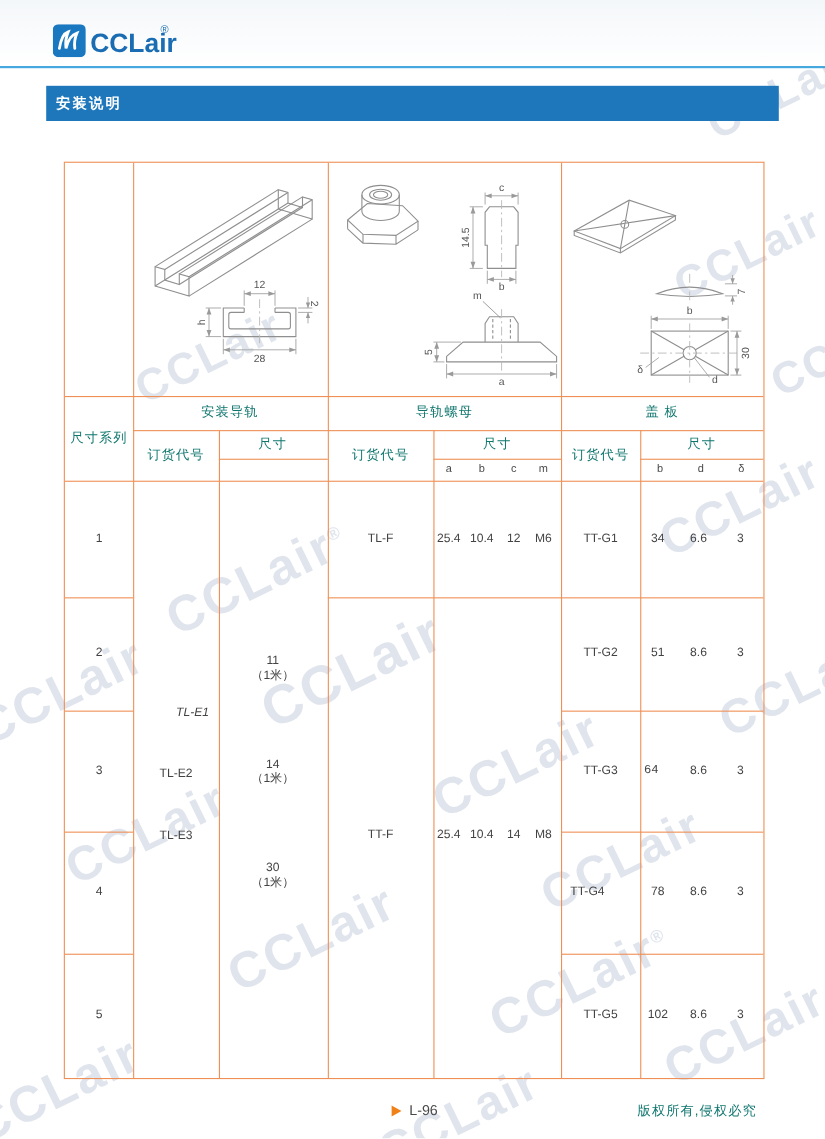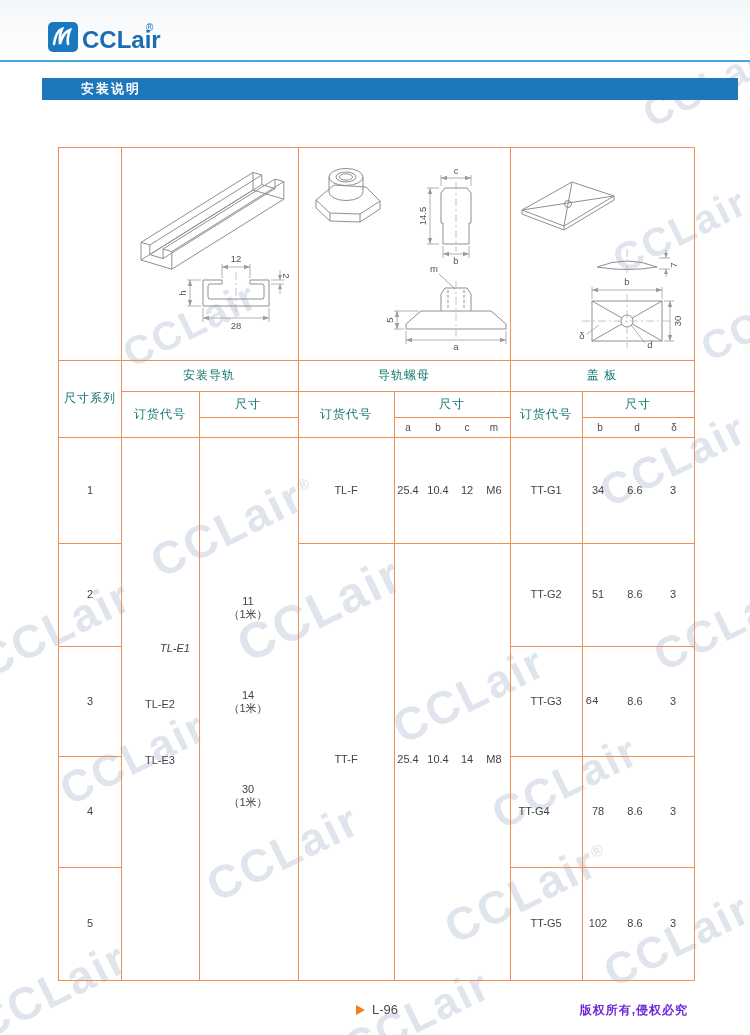--- a/index.html
+++ b/index.html
@@ -12,41 +12,41 @@
   
   .hdr-grad{position:absolute;left:0;top:0;width:750px;height:60px;
             background:linear-gradient(#f4f7fa,#ffffff);z-index:2;}
   .logo-box{position:absolute;left:48px;top:22px;z-index:3;}
   .logo-text{position:absolute;left:82px;top:26px;font-size:24px;font-weight:bold;
              color:#1a6db3;letter-spacing:0px;z-index:3;}
   .logo-reg{position:absolute;left:146px;top:22px;font-size:10px;color:#1a6db3;z-index:3;}
   .tagline{position:absolute;right:38px;top:31px;font-size:15px;font-weight:bold;
            color:#f5821f;letter-spacing:1px;z-index:3;}
   .hdr-line{position:absolute;left:0;top:60px;width:750px;height:2px;background:#45a9e0;z-index:3;}
-  .section-bar{position:absolute;left:42px;top:78px;width:666px;height:22px;
-               background:#1e77bb;z-index:3;display:flex;align-items:center;padding-left:30px;}
+  .section-bar{position:absolute;left:42px;top:78px;width:666px;height:32px;
+               background:#1e77bb;z-index:3;display:flex;align-items:center;}
   .section-bar span{color:#fff;font-size:13px;font-weight:bold;letter-spacing:2px;padding-left:9px;}
   .din-note{position:absolute;right:43px;top:121px;font-size:12px;color:#3c3c3c;z-index:3;}
   
   .tbl{position:absolute;left:58px;top:147px;width:635px;height:832px;
        border:1px solid #ef8f55;z-index:2;}
   .vl{position:absolute;width:1px;background:#ef8f55;}
   .hl{position:absolute;height:1px;background:#ef8f55;}
   .tc{position:absolute;transform:translate(-50%,-50%);font-size:11px;color:#434343;
       white-space:nowrap;text-align:center;line-height:13px;}
   .th{font-size:12px;letter-spacing:1px;color:#0f766e;}
   .tl{font-size:10px;color:#4a4a4a;}
   .dia{position:absolute;z-index:2;}
   
   .pagenum{position:absolute;left:356px;top:1002px;z-index:3;display:flex;align-items:center;}
   .pagenum .tri{width:0;height:0;border-left:9px solid #f08118;border-top:5px solid transparent;
                 border-bottom:5px solid transparent;margin-right:7px;}
   .pagenum span{font-size:13px;color:#4a4a4a;}
-  .copyright{position:absolute;right:62px;top:1002px;font-size:12px;font-weight:bold;
-             color:#6d28d9;z-index:3;letter-spacing:1px;}
+  .copyright{position:absolute;right:62px;top:1002px;font-size:12px;font-weight:normal;
+             color:#0f766e;z-index:3;letter-spacing:1px;}
   svg text{font-family:"Liberation Sans","DejaVu Sans",sans-serif;}
 </style>
 </head>
 <body>
 
 <div class="page">
 
   <div>
     <span class="wm" style="left:636px;top:96px;font-size:40px;"><span>CCLair</span></span>
     <span class="wm" style="left:606px;top:242px;font-size:40px;"><span>CCLair</span></span>

